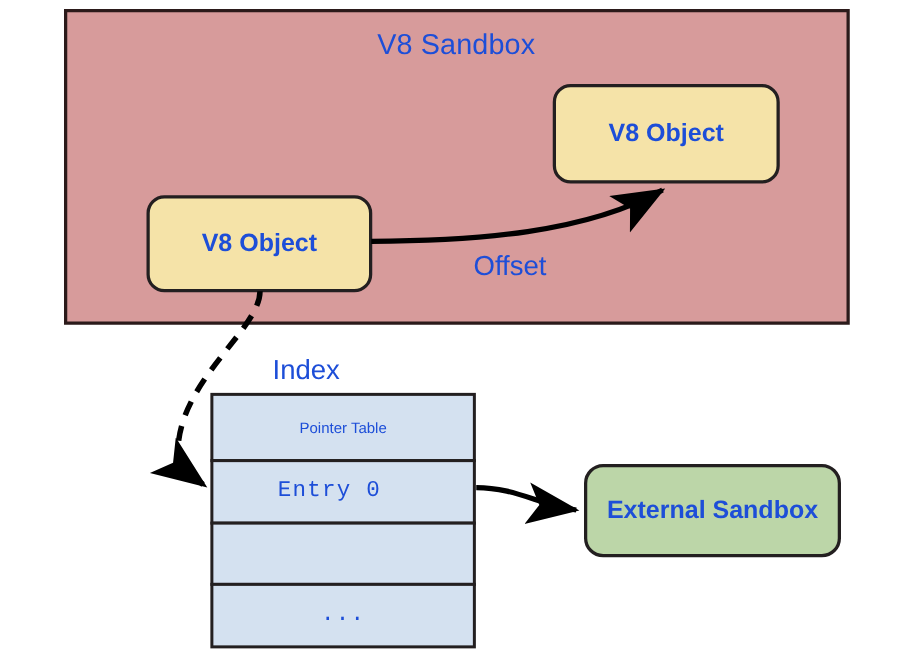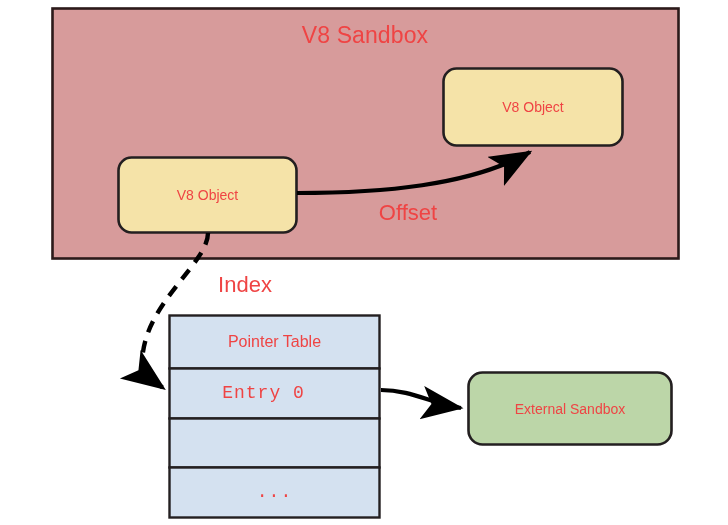--- a/index.html
+++ b/index.html
@@ -27,36 +27,37 @@
     width: 728px;
     height: 525px;
     overflow: visible;
   }
   .node-text {
     position: absolute;
     display: flex;
     align-items: center;
     justify-content: center;
     text-align: center;
-    color: #ef4444;
+    color: #1d4ed8;
     pointer-events: none;
     white-space: pre;
   }
   .sandbox-title {
     font-size: 23px;
     letter-spacing: 0.1px;
   }
   .box-label {
-    font-size: 14px;
+    font-size: 20px;
+    font-weight: bold;
   }
   .edge-label {
     font-size: 22px;
   }
   .table-header-label {
-    font-size: 16px;
+    font-size: 12px;
     border-radius: 14px;
   }
   .table-entry-label {
     font-family: "Liberation Mono", "DejaVu Sans Mono", monospace;
     font-size: 18px;
     letter-spacing: 1px;
   }
 </style>
 </head>
 <body>
@@ -98,21 +99,21 @@
   <div class="node-text sandbox-title" style="left:52px; top:18px; width:626px; height:34px;">V8 Sandbox</div>
 
   <div class="node-text box-label" style="left:118px; top:157px; width:179px; height:76px;">V8 Object</div>
 
   <div class="node-text box-label" style="left:443px; top:68px; width:180px; height:78px;">V8 Object</div>
 
   <div class="node-text box-label" style="left:468px; top:372px; width:204px; height:73px;">External Sandbox</div>
 
   <div class="node-text edge-label" style="left:358px; top:200px; width:100px; height:26px;">Offset</div>
 
-  <div class="node-text edge-label" style="left:195px; top:272px; width:100px; height:26px;">Index</div>
+  <div class="node-text edge-label" style="left:195px; top:283px; width:100px; height:26px;">Index</div>
 
   <div class="node-text table-header-label" style="left:169px; top:315px; width:211px; height:53px;">Pointer Table</div>
 
   <div class="node-text table-entry-label" style="left:169px; top:368px; width:189px; height:50px;">Entry 0</div>
 
 
   <div class="node-text table-entry-label" style="left:169px; top:467px; width:211px; height:50px;">...</div>
 
 </div>
 

